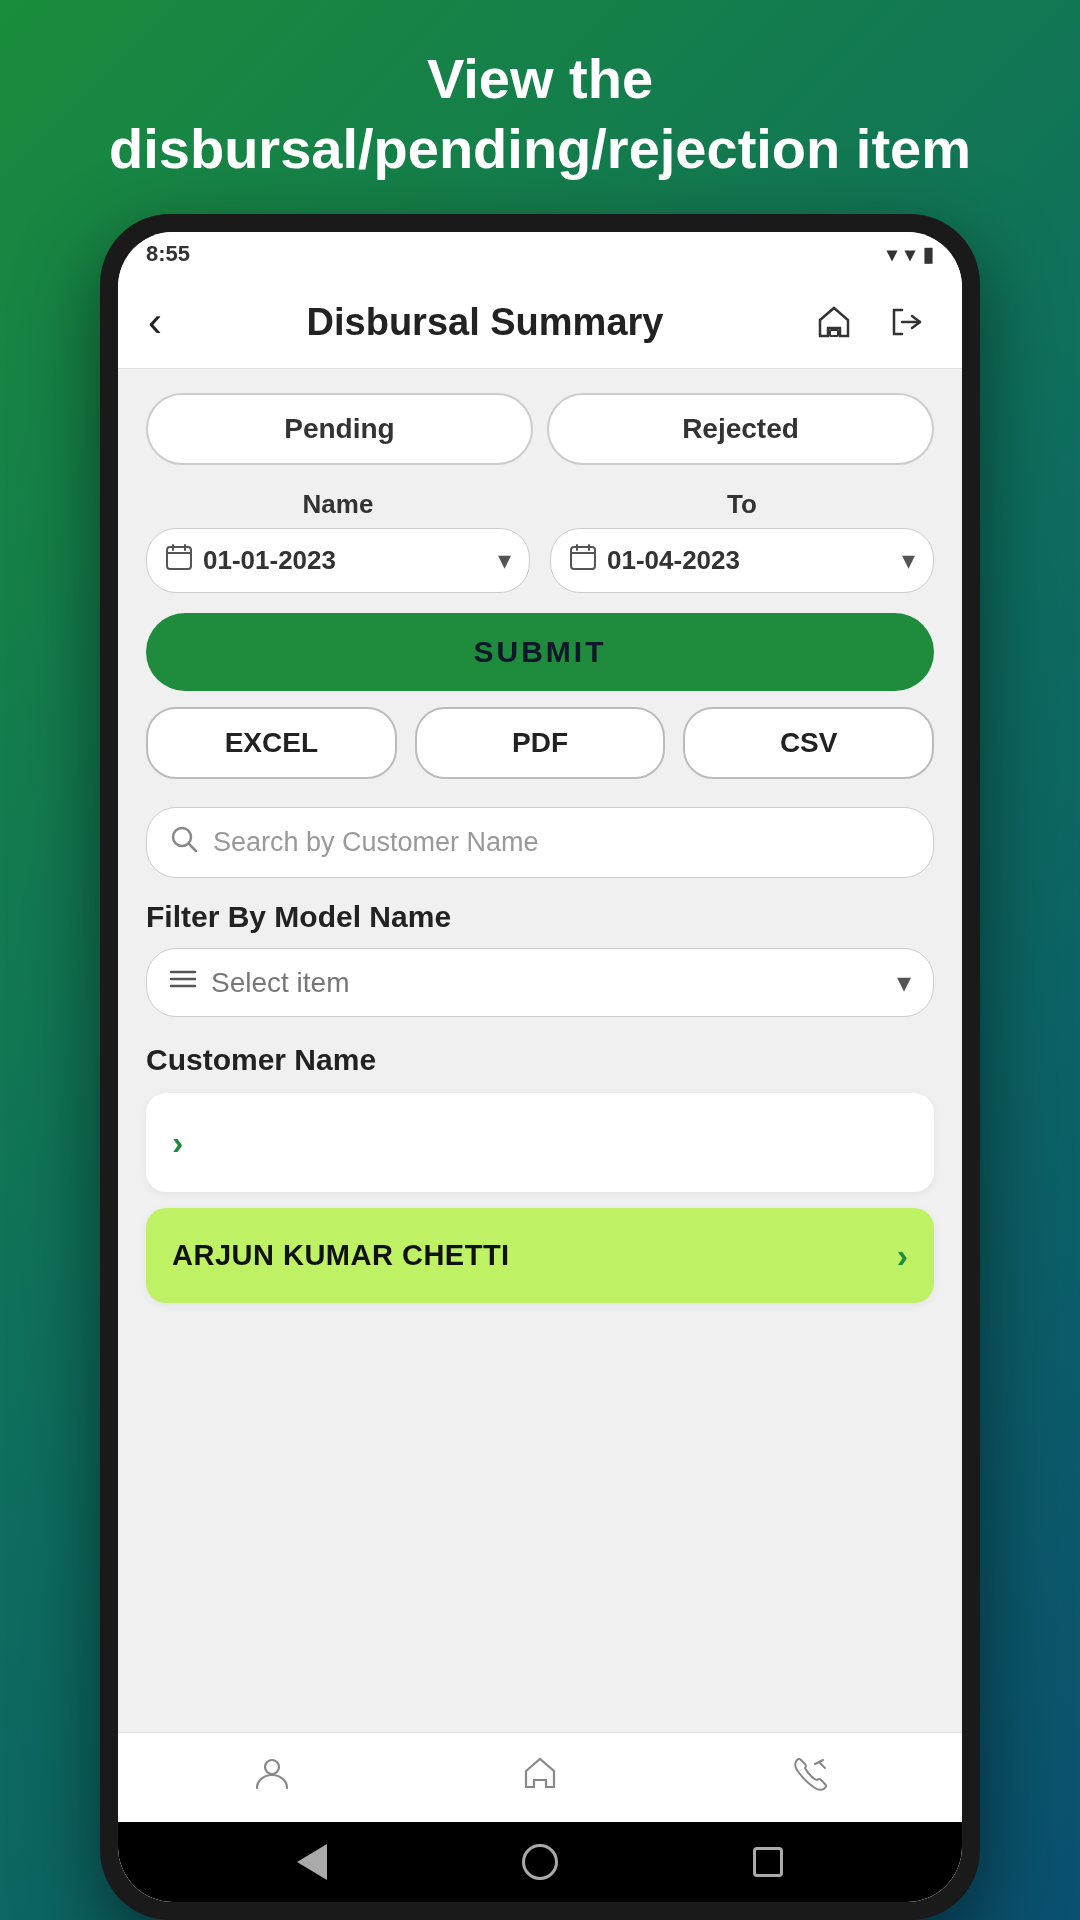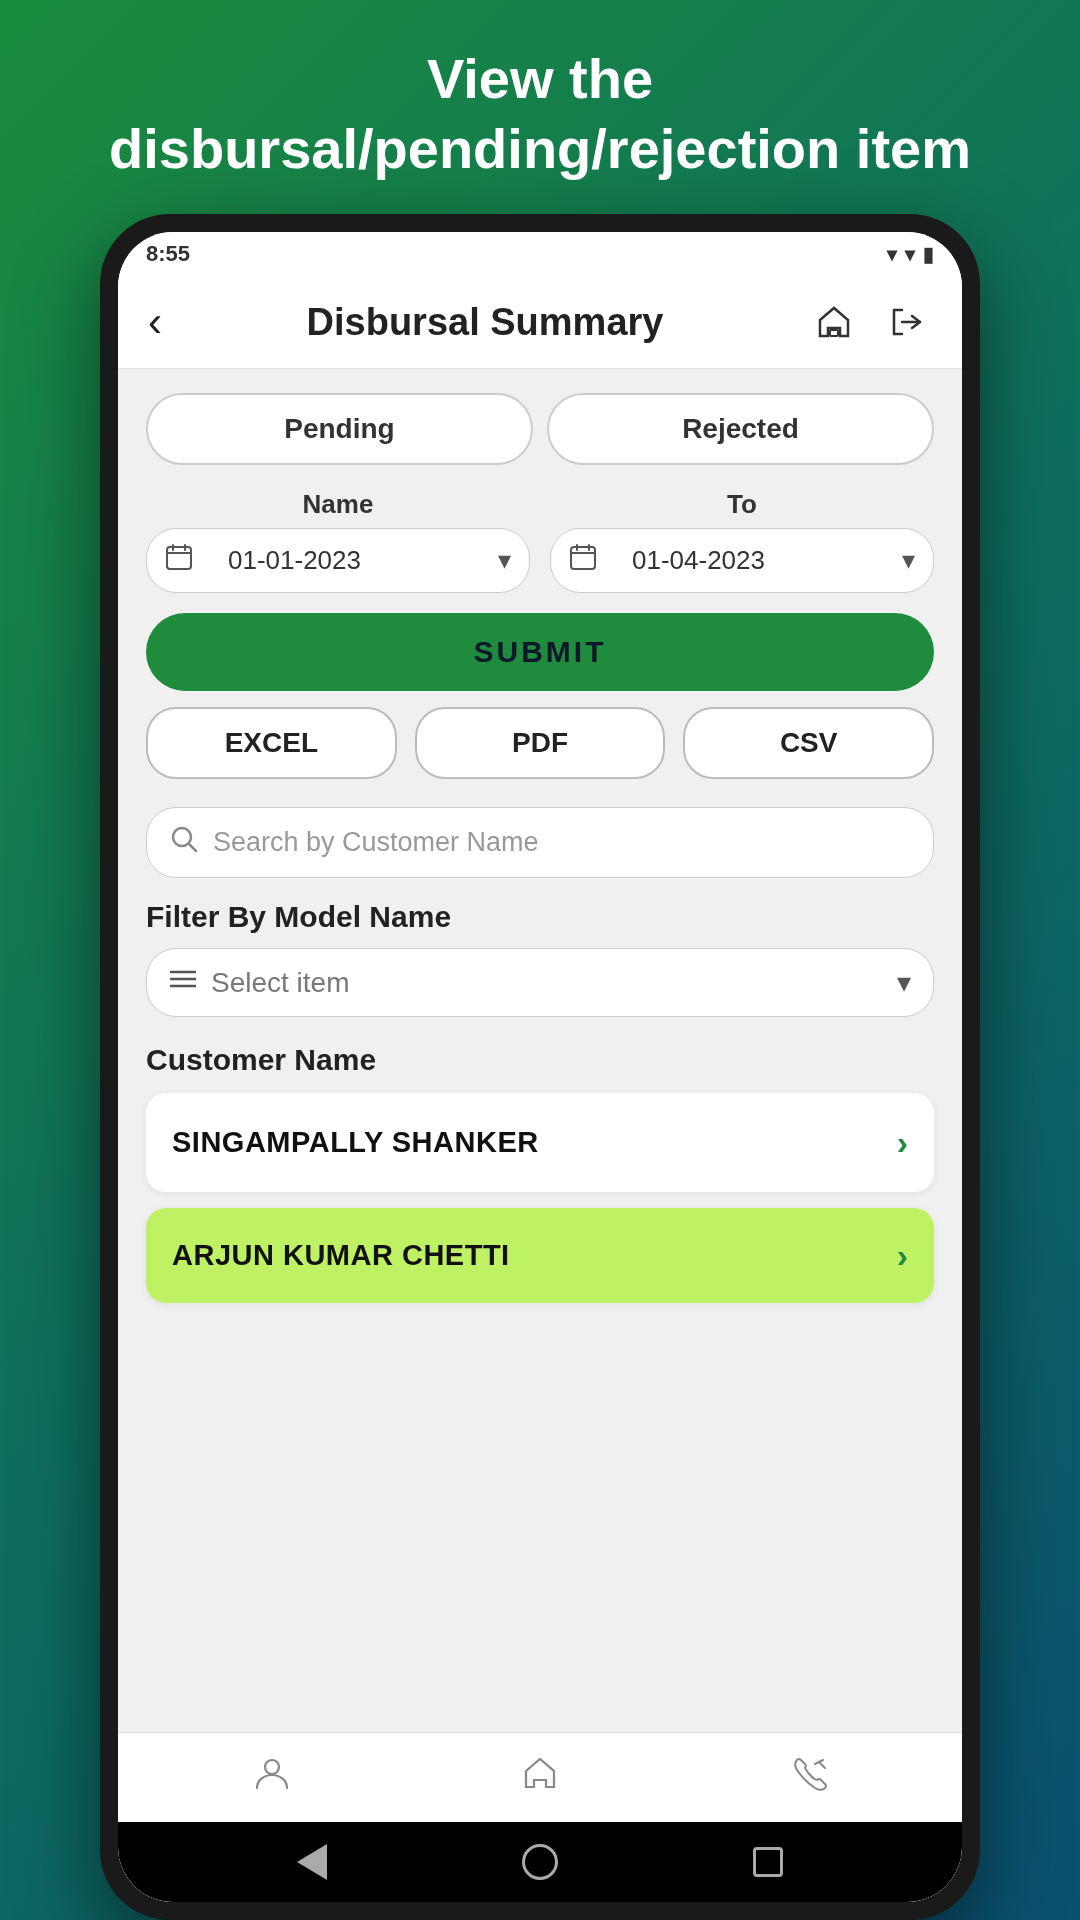--- a/index.html
+++ b/index.html
@@ -157,22 +157,21 @@
       border-radius: 30px;
       padding: 14px 18px;
       cursor: pointer;
       gap: 10px;
     }
 
     .date-picker-text {
       flex: 1;
       font-size: 26px;
       color: #333;
-      font-weight: 400;
-      margin-left: 25px;
+      font-weight: 700;
     }
 
     .cal-icon {
       font-size: 28px;
       color: #555;
     }
 
     .chevron-icon {
       font-size: 26px;
       color: #555;
@@ -515,21 +514,20 @@
         <span class="filter-text">Select item</span>
         <span class="filter-chevron">▾</span>
       </div>
 
       
       <div class="section-label">
         <span>Customer Name</span>
       </div>
 
       <div class="customer-card">
-        <span class="customer-name">SINGAMPALLY  SHANKER</span>
         <span class="customer-chevron">›</span>
       </div>
 
       <div class="customer-card-partial">
         <span class="customer-name">ARJUN KUMAR CHETTI</span>
         <span class="customer-chevron">›</span>
       </div>
 
     </div>
 

